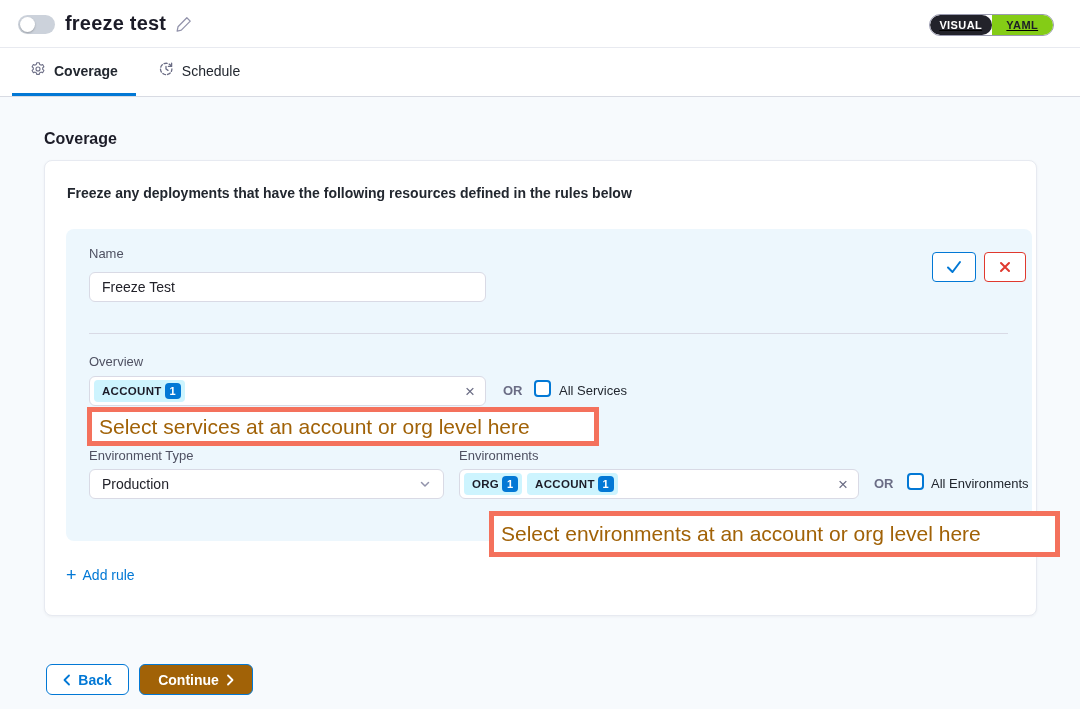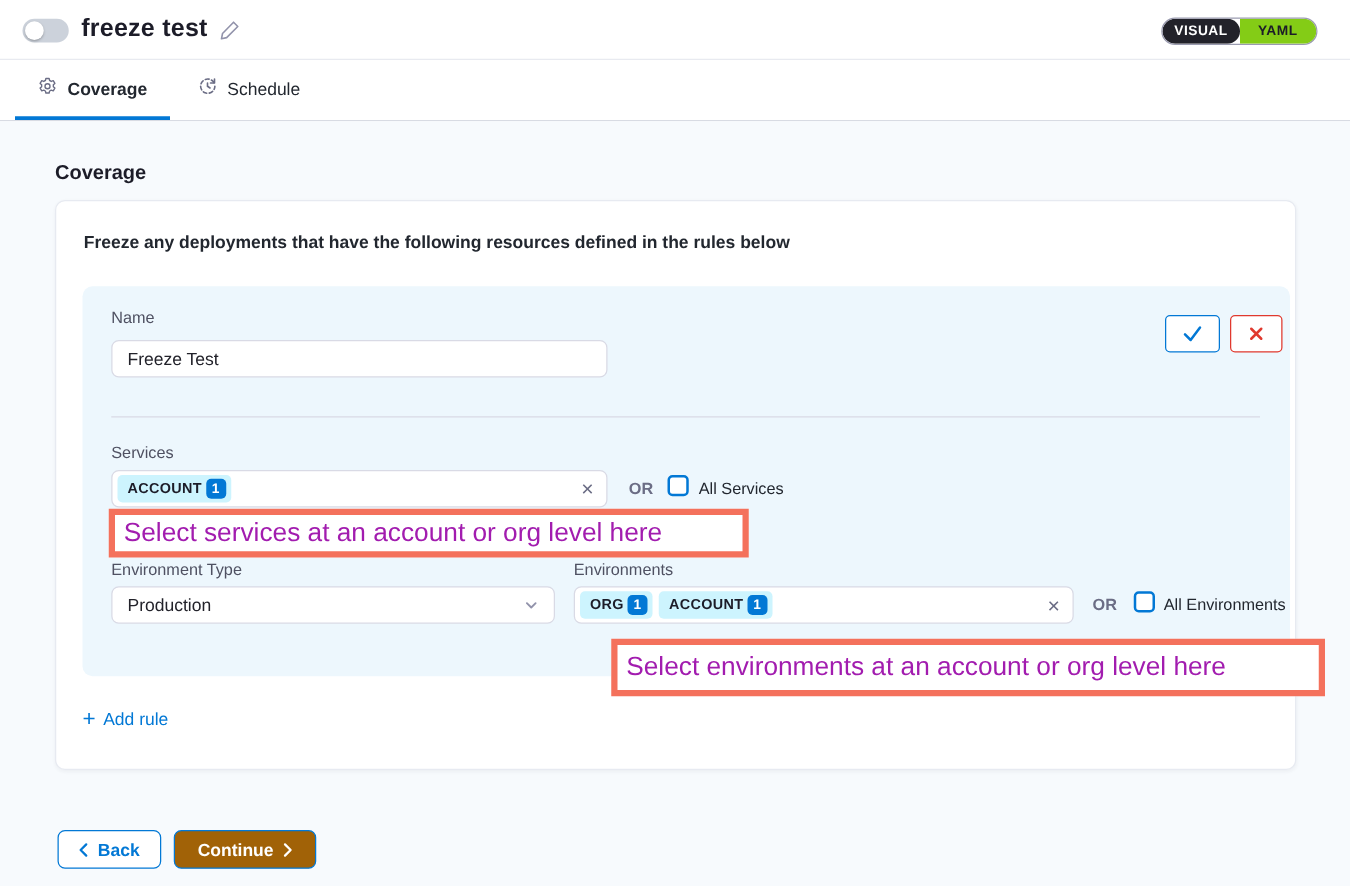--- a/index.html
+++ b/index.html
@@ -6,21 +6,21 @@
   html, body { width: 1080px; height: 709px; }
   body { font-family: "Liberation Sans", sans-serif; background: #fff; }
   #app { position: relative; width: 1080px; height: 709px; overflow: hidden; background: #fff; }
 
   
   .topbar { position: absolute; left: 0; top: 0; width: 1080px; height: 48px; background: #fff; border-bottom: 1px solid #e8eaf0; }
   .toggle { position: absolute; left: 18px; top: 15px; width: 37px; height: 19px; background: #ccd2db; border-radius: 10px; cursor: pointer; }
   .toggle .knob { position: absolute; left: 2px; top: 2px; width: 15px; height: 15px; background: #fff; border-radius: 50%; box-shadow: 0 1px 2px rgba(0,0,0,.25); }
   .page-title { position: absolute; left: 65px; top: 12px; font-size: 20px; font-weight: 700; color: #1c1c28; letter-spacing: .2px; }
   .edit-icon { position: absolute; left: 176px; top: 15px; width: 17px; height: 17px; cursor: pointer; }
-  .segmented { position: absolute; left: 929px; top: 14px; width: 125px; height: 22px; border: 1px solid #9a9bb0; border-radius: 11px; display: flex; background: #fff; overflow: hidden; }
+  .segmented { position: absolute; left: 929px; top: 14px; width: 125px; height: 22px; border: 1px solid #9a9bb0; border-radius: 11px; display: flex; background: #fff; overflow: hidden; text-decoration: underline; }
   .seg { flex: 1; display: flex; align-items: center; justify-content: center; font-size: 11px; font-weight: 700; letter-spacing: .4px; cursor: pointer; }
   .seg-visual { background: #22222a; color: #fff; border-radius: 11px; }
   .seg-yaml { background: #84cc16; color: #1c1c28; }
 
   
   .tabbar { position: absolute; left: 0; top: 48px; width: 1080px; height: 49px; background: #fff; border-bottom: 1px solid #d8dbe3; display: flex; align-items: stretch; padding-left: 12px; }
   .tab { display: inline-flex; align-items: center; gap: 8px; padding: 0 18px; margin-right: 4px; font-size: 14px; color: #22272f; cursor: pointer; border-bottom: 3px solid transparent; }
   .tab .tab-label { font-weight: 500; }
   .tab.active { border-bottom-color: #0278d5; }
   .tab.active .tab-label { font-weight: 700; }
@@ -63,21 +63,21 @@
   .cbl-1 { left: 493px; top: 154px; }
   .cbl-2 { left: 865px; top: 247px; }
 
   .select { position: absolute; left: 23px; top: 240px; width: 355px; height: 30px; background: #fff; border: 1px solid #d9dae5; border-radius: 6px; display: flex; align-items: center; padding: 0 12px; font-size: 14px; color: #22222a; cursor: pointer; }
   .select svg { margin-left: auto; }
 
   .add-rule { position: absolute; left: 66px; top: 566px; display: inline-flex; align-items: center; gap: 6px; background: none; border: none; color: #0278d5; font-family: "Liberation Sans", sans-serif; font-size: 14px; font-weight: 500; cursor: pointer; }
   .add-rule .plus { font-size: 18px; font-weight: 400; line-height: 1; }
 
   
-  .annotation { position: absolute; background: #fff; border: 5px solid #f4715c; color: #a21caf; font-size: 21px; display: flex; align-items: center; padding: 0 7px; z-index: 5; white-space: nowrap; }
+  .annotation { position: absolute; background: #fff; border: 5px solid #f4715c; color: #a16207; font-size: 21px; display: flex; align-items: center; padding: 0 7px; z-index: 5; white-space: nowrap; }
   .annot-services { left: 87px; top: 407px; width: 512px; height: 39px; }
   .annot-envs { left: 465px; top: 511px; width: 571px; height: 46px; margin-left: 24px; }
 
   
   .btn { position: absolute; top: 664px; height: 31px; border-radius: 6px; font-family: "Liberation Sans", sans-serif; font-size: 14px; font-weight: 700; display: inline-flex; align-items: center; justify-content: center; gap: 7px; cursor: pointer; }
   .btn-back { left: 46px; width: 83px; background: #fff; border: 1px solid #0278d5; color: #0278d5; }
   .btn-continue { left: 139px; width: 114px; background: #a16207; border: 1px solid #0278d5; color: #fff; }
 </style>
 </head>
 <body>
@@ -139,21 +139,21 @@
           </svg>
       </div>
       <div class="icon-btn btn-cancel">
         <svg width="14" height="14" viewBox="0 0 14 14">
             <path d="M3 3l8 8M11 3l-8 8" stroke="#e0392e" stroke-width="2" stroke-linecap="round"></path>
           </svg>
       </div>
 
       <div class="divider"></div>
 
-      <span class="field-label lbl-services">Services</span>
+      <span class="field-label lbl-services">Overview</span>
       <div class="multiselect ms-services">
         <span class="tag">
           <span>ACCOUNT</span>
           <span class="badge">1</span>
         </span>
         <span class="clear-x">×</span>
       </div>
       <span class="or-label or-1">OR</span>
       <div class="checkbox cb-1"></div>
       <span class="cb-label cbl-1">All Services</span>

